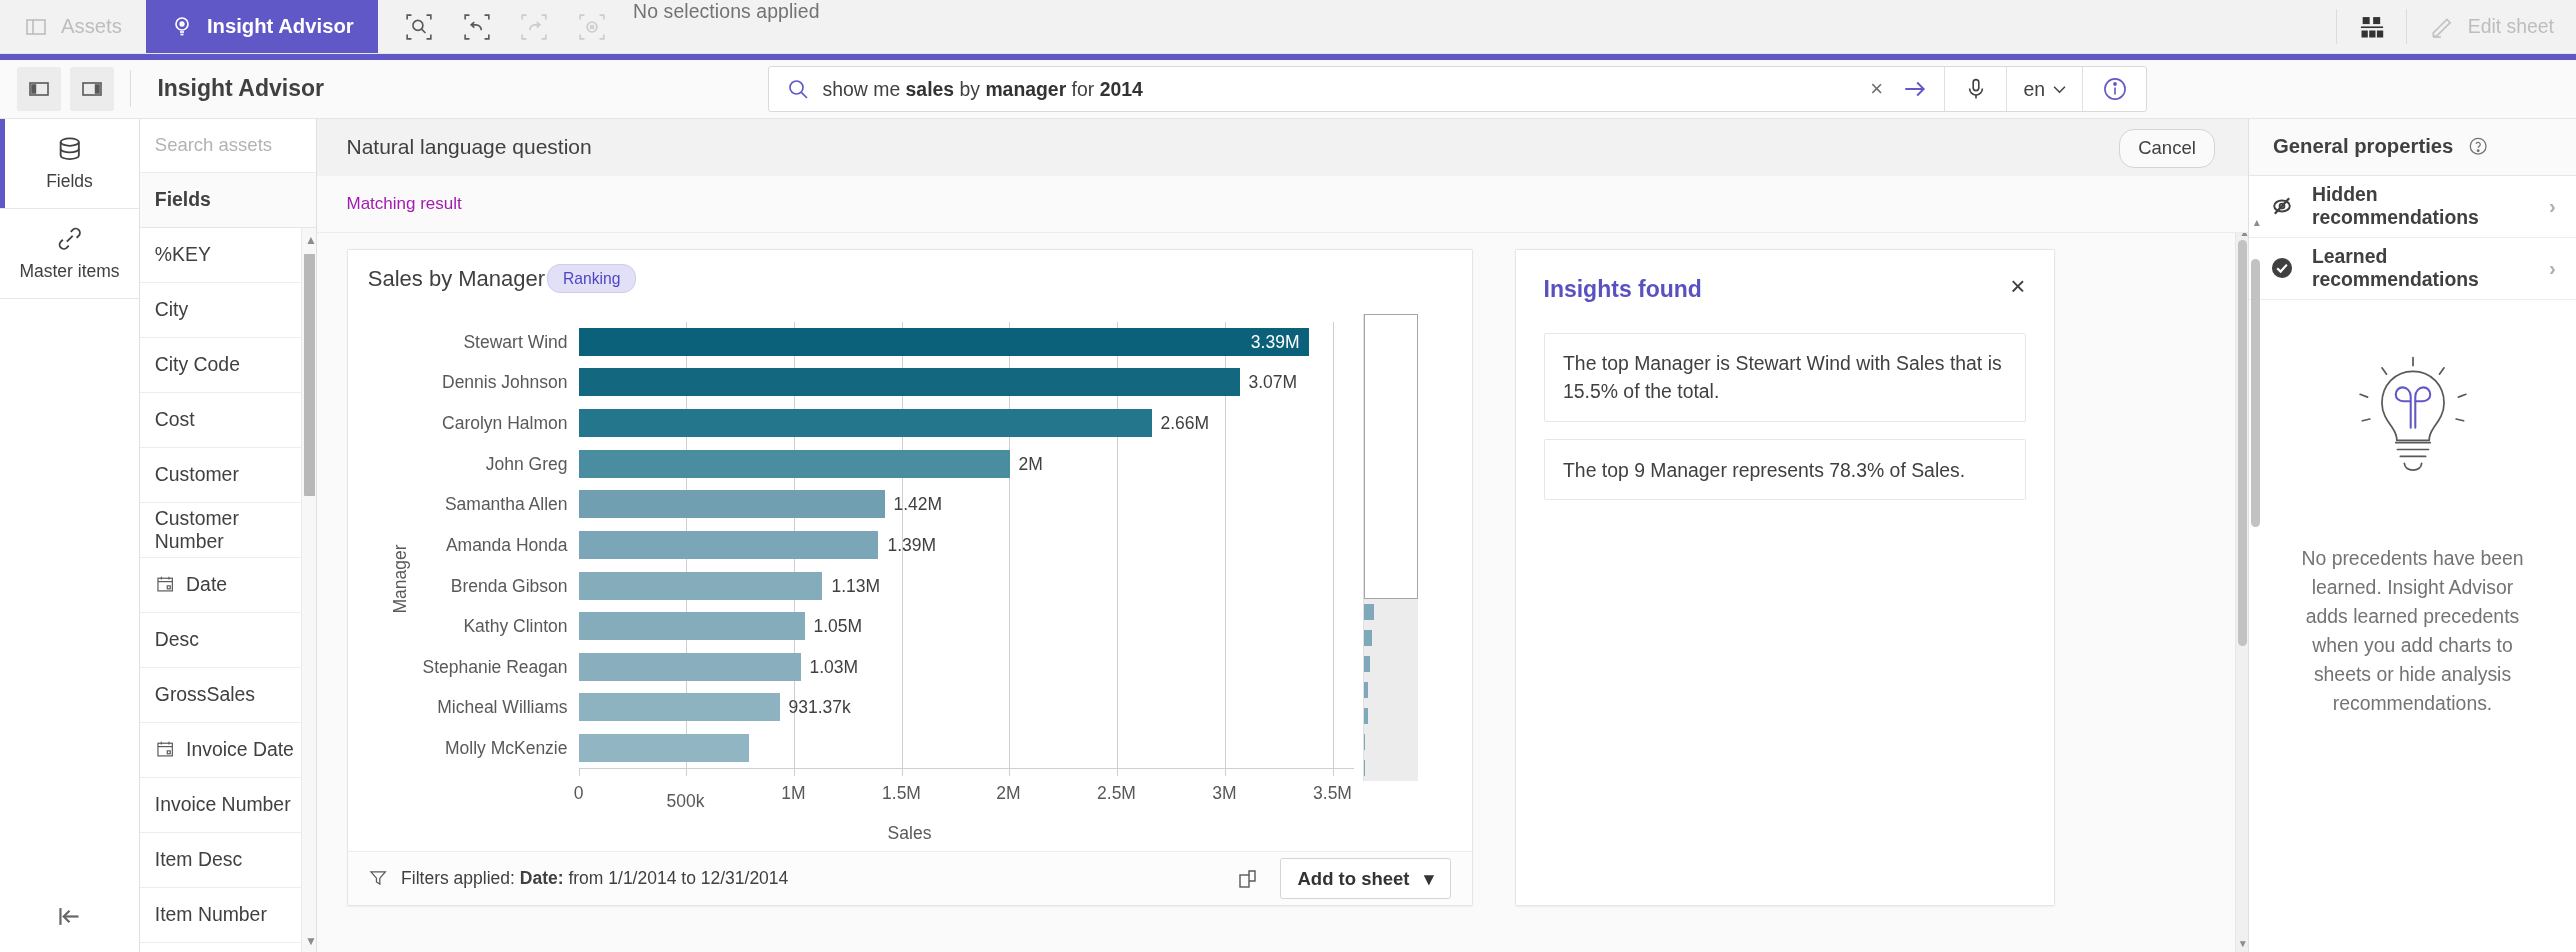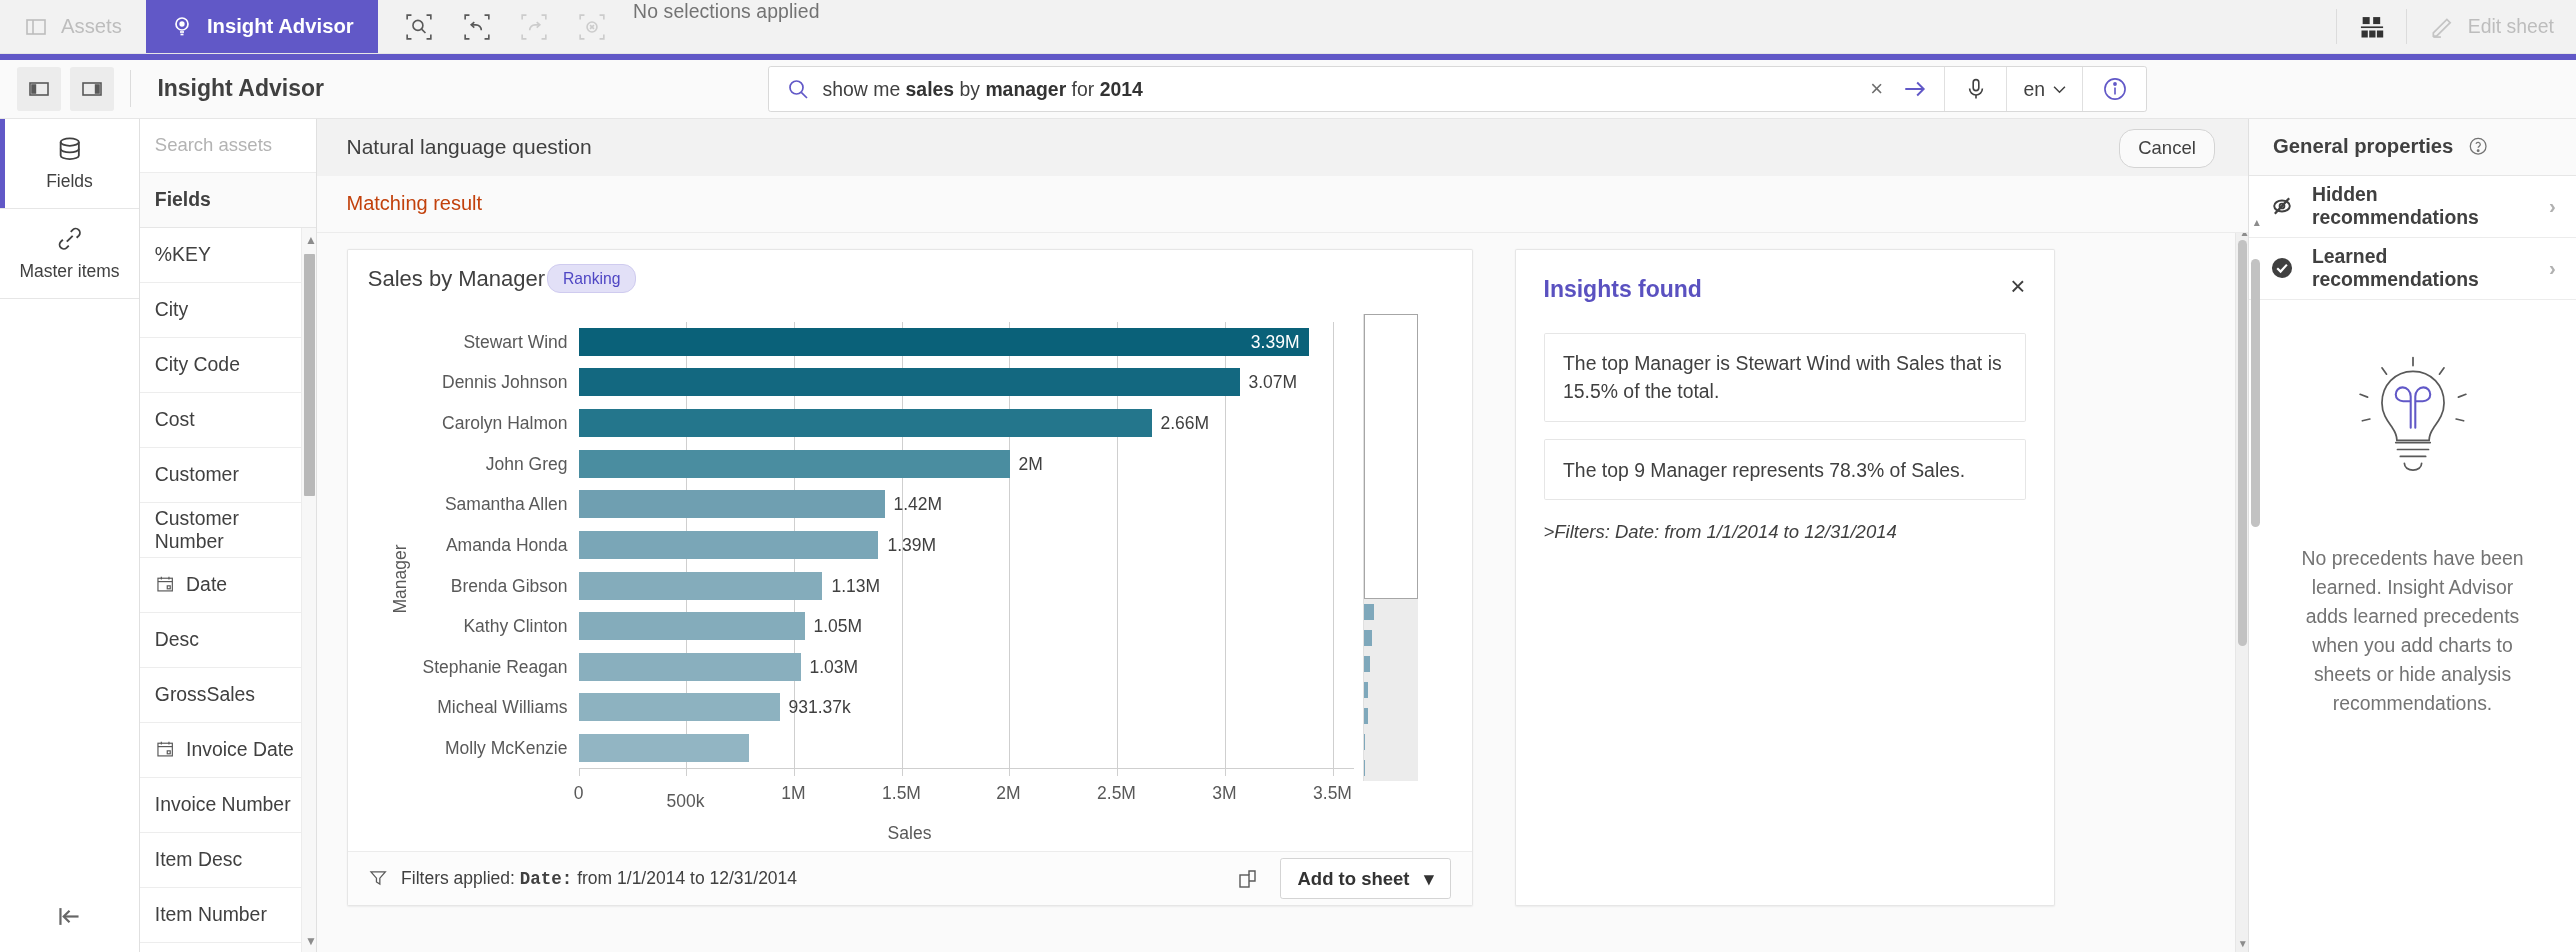--- a/index.html
+++ b/index.html
@@ -148,21 +148,21 @@
   .nlq-title { font-size: 21px; color: #404040; }
   .cancel-btn {
     position: absolute; right: 33px; top: 10.2px;
     width: 96px; height: 39px; border: 0.9px solid #d4d4d4; border-radius: 15px;
     background: #fafafa; font-size: 18.5px; color: #404040;
     display: flex; align-items: center; justify-content: center;
   }
   .matching {
     height: 57px; flex: 0 0 57px; background: #fafafa;
     display: flex; align-items: center; padding: 0 29.5px;
-    font-size: 20px; color: #c2410c; border-bottom: 0.9px solid #ececec; text-align: right;
+    font-size: 17px; color: #a21caf; border-bottom: 0.9px solid #ececec; text-align: right;
   }
   .content {
     flex: 1; background: #fafafa; position: relative;
     padding: 16.6px 29.5px 0 29.5px; display: flex; gap: 42px;
     min-height: 0; overflow: hidden;
   }
 
   
   .chartcard {
     width: 1126px; flex: 0 0 1126px; background: #ffffff;
@@ -220,21 +220,21 @@
     position: absolute; left: 0; right: 0; background: #ffffff;
     border: 0.9px solid #a6a6a6;
   }
 
   .chart-foot {
     height: 54px; flex: 0 0 54px; border-top: 0.9px solid #ececec;
     display: flex; align-items: center; padding: 0 20.3px; gap: 13px;
     background: #fcfcfc;
   }
   .filters-text { font-size: 17.5px; color: #404040; }
-  .filters-text b { font-weight: bold; font-family: Liberation Mono, monospace; }
+  .filters-text b { font-weight: bold; }
   .foot-right { margin-left: auto; display: flex; align-items: center; gap: 20.3px; }
   .add-sheet {
     border: 0.9px solid #d4d4d4; border-radius: 2.8px; background: #ffffff;
     height: 41px; padding: 0 16.6px; display: flex; align-items: center; gap: 14.8px;
     font-size: 18.5px; color: #333333; font-weight: bold;
   }
 
   
   .insightcard {
     width: 540px; flex: 0 0 540px; background: #ffffff;
@@ -699,21 +699,20 @@
 
         <div class="insightcard">
           <div class="ins-head">
             <span class="ins-title">Insights found</span>
             <span class="ins-close">×</span>
           </div>
           <div class="ins-list" id="insights-list">
               <div class="ins-item">The top Manager is Stewart Wind with Sales that is 15.5% of the total.</div>
               <div class="ins-item">The top 9 Manager represents 78.3% of Sales.</div>
             </div>
-          <div class="ins-filters">&gt;Filters: Date: from 1/1/2014 to 12/31/2014</div>
         </div>
 
         <div class="canvas-scroll">
           <div class="cs-thumb">
             <span class="cs-arrow up">▲</span>
           </div>
           <span class="cs-arrow down">▼</span>
         </div>
       </div>
     </div>

